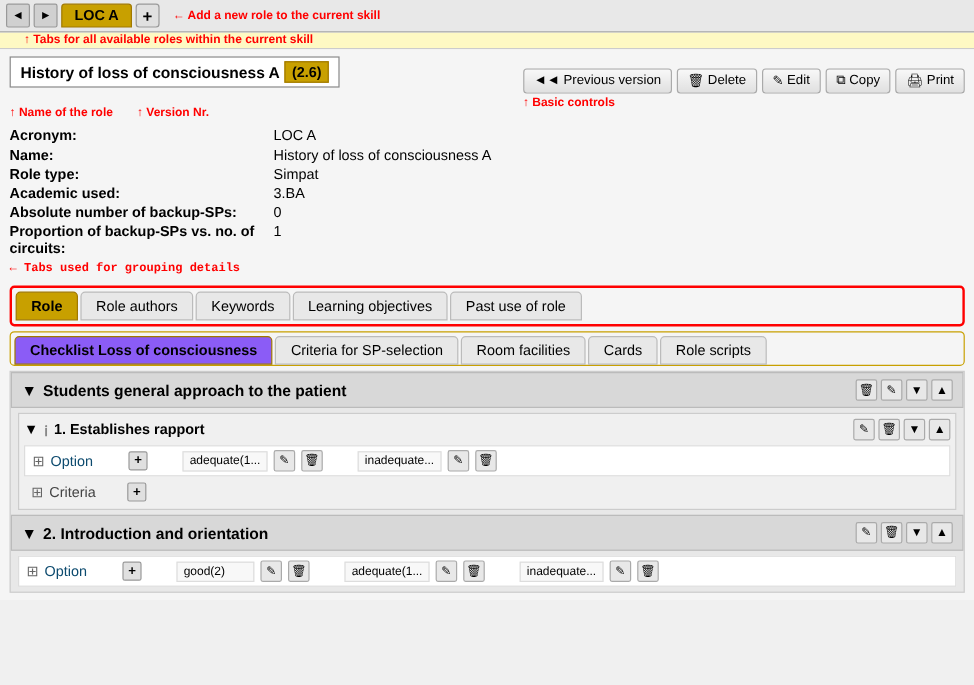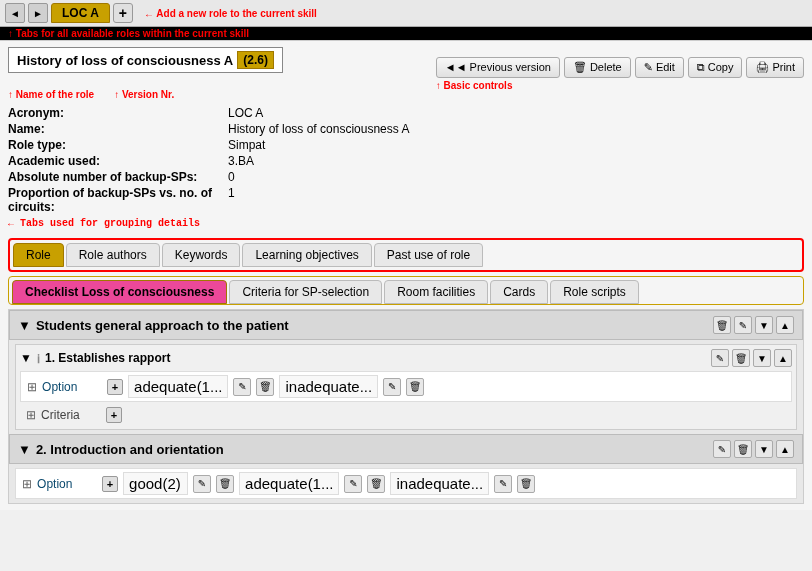--- a/index.html
+++ b/index.html
@@ -127,33 +127,33 @@
       border: 1px solid #bbb;
       border-radius: 4px 4px 0 0;
       cursor: pointer;
       font-size: 12px;
       background: #e8e8e8;
       margin-right: 2px;
     }
     .tab-btn.active {
       background: #c8a000;
       border-color: #a07800;
-      font-weight: normal;
+      font-weight: bold;
     }
     .tab-btn-sub {
       padding: 4px 12px;
       border: 1px solid #bbb;
       border-radius: 4px 4px 0 0;
       cursor: pointer;
       font-size: 12px;
       background: #e8e8e8;
       margin-right: 2px;
     }
     .tab-btn-sub.active {
-      background: #ec4899;
+      background: #8b5cf6;
       border-color: #a07800;
       font-weight: bold;
     }
 
     
     .checklist-area {
       background: #e8e8e8;
       border: 1px solid #ccc;
       flex: 1;
       overflow-y: auto;
@@ -233,22 +233,23 @@
       align-items: center;
       justify-content: center;
       cursor: pointer;
       font-size: 11px;
       font-weight: bold;
     }
     .option-value {
       background: #f8f8f8;
       border: 1px solid #ddd;
       padding: 2px 5px;
-      font-size: 15px;
+      font-size: 10px;
       min-width: 65px;
+      margin-left: 24px;
     }
     .icon-btn {
       background: #e8e8e8;
       border: 1px solid #aaa;
       border-radius: 2px;
       width: 18px;
       height: 18px;
       display: flex;
       align-items: center;
       justify-content: center;
@@ -269,21 +270,21 @@
 </head>
 <body>
 
 <div class="top-nav">
   <button class="nav-arrow-btn">◄</button>
   <button class="nav-arrow-btn">►</button>
   <div class="loc-tab">LOC A</div>
   <div class="add-tab-btn">+</div>
   <span style="color:red; font-size:10px; font-weight:bold; margin-left:8px;">← <span>Add a new role to the current skill</span></span>
 </div>
-<div style="background:#000000; padding:1px 8px; font-size:10px; color:red; font-weight:bold; border-bottom:1px solid #ccc;">
+<div style="background:#fef9c3; padding:1px 20px; font-size:10px; color:red; font-weight:bold; border-bottom:1px solid #ccc;">
   ↑ <span>Tabs for all available roles within the current skill</span>
 </div>
 
 <div class="main-content">
 
   <div class="role-header">
     <div style="display:flex;align-items:flex-end;gap:6px;">
       <div>
         <div class="role-title-box">
           <span>History of loss of consciousness A</span>

